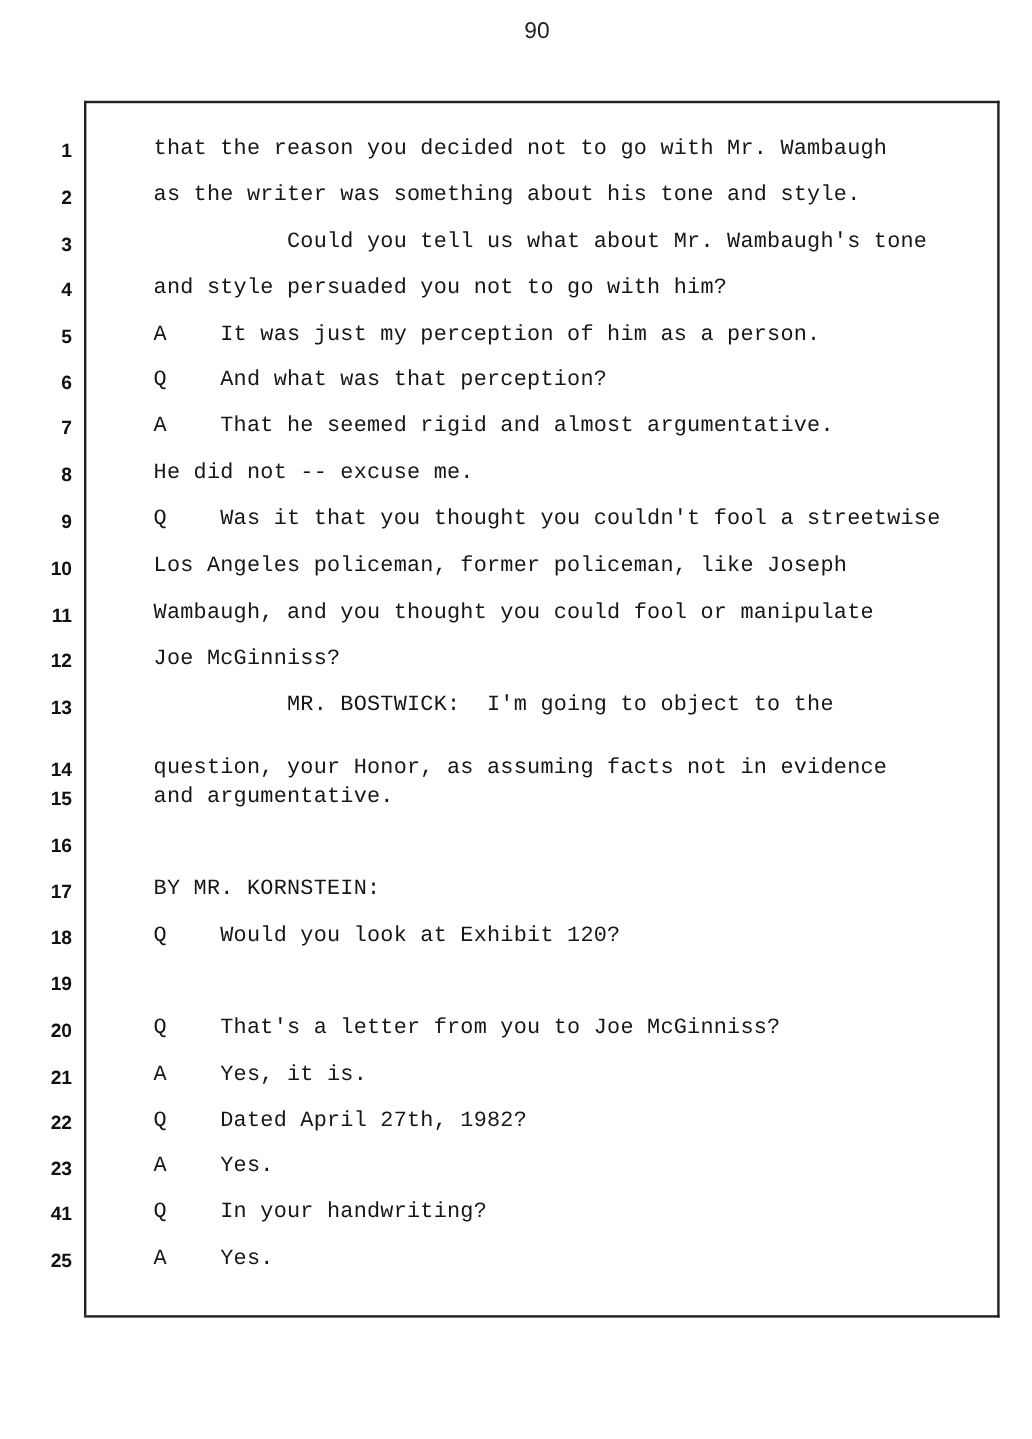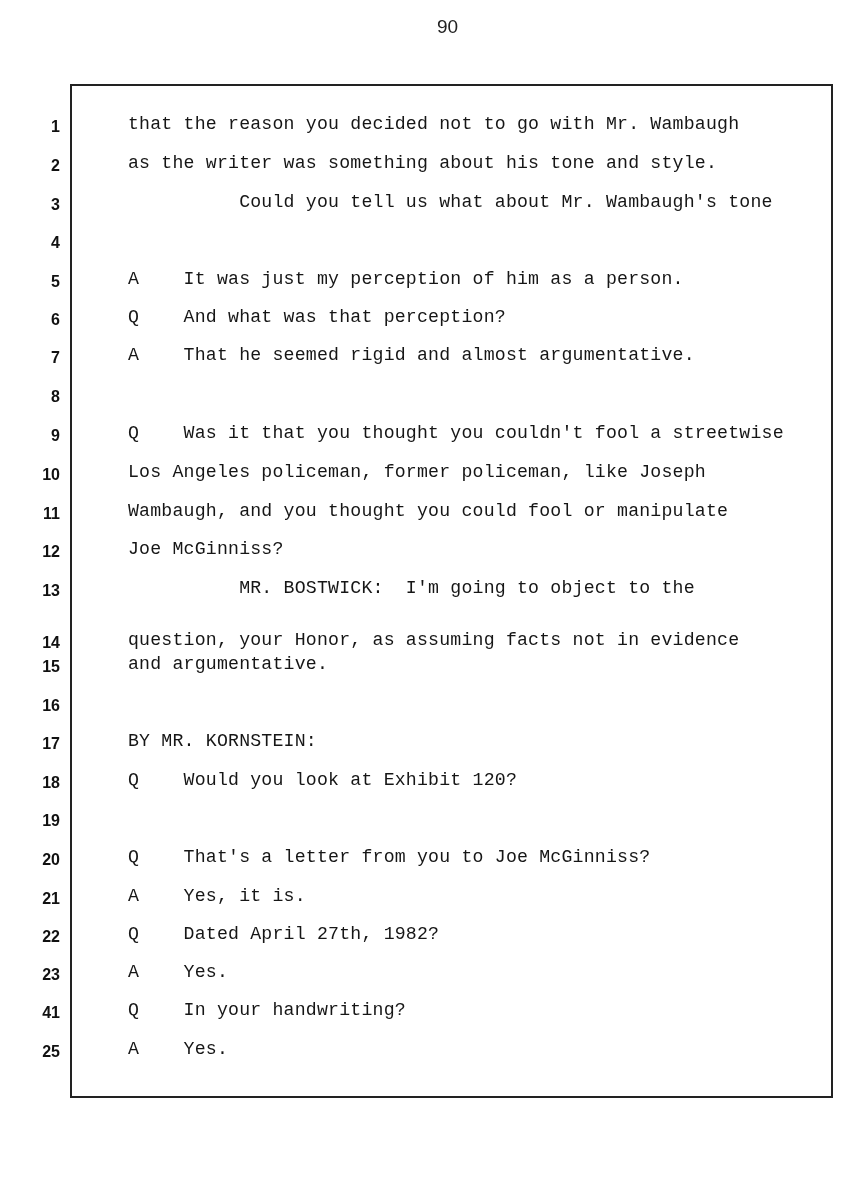--- a/index.html
+++ b/index.html
@@ -49,35 +49,37 @@
   <div class="line" style="top:149px">
       <span class="line-number">2</span>
       <span class="line-text">as the writer was something about his tone and style.</span>
     </div>
   <div class="line" style="top:188px">
       <span class="line-number">3</span>
       <span class="line-text">          Could you tell us what about Mr. Wambaugh's tone</span>
     </div>
   <div class="line" style="top:226px">
       <span class="line-number">4</span>
+      <span class="line-text">and style persuaded you not to go with him?</span>
     </div>
   <div class="line" style="top:265px">
       <span class="line-number">5</span>
       <span class="line-text">A    It was just my perception of him as a person.</span>
     </div>
   <div class="line" style="top:303px">
       <span class="line-number">6</span>
       <span class="line-text">Q    And what was that perception?</span>
     </div>
   <div class="line" style="top:341px">
       <span class="line-number">7</span>
       <span class="line-text">A    That he seemed rigid and almost argumentative.</span>
     </div>
   <div class="line" style="top:380px">
       <span class="line-number">8</span>
+      <span class="line-text">He did not -- excuse me.</span>
     </div>
   <div class="line" style="top:419px">
       <span class="line-number">9</span>
       <span class="line-text">Q    Was it that you thought you couldn't fool a streetwise</span>
     </div>
   <div class="line" style="top:458px">
       <span class="line-number">10</span>
       <span class="line-text">Los Angeles policeman, former policeman, like Joseph</span>
     </div>
   <div class="line" style="top:497px">

